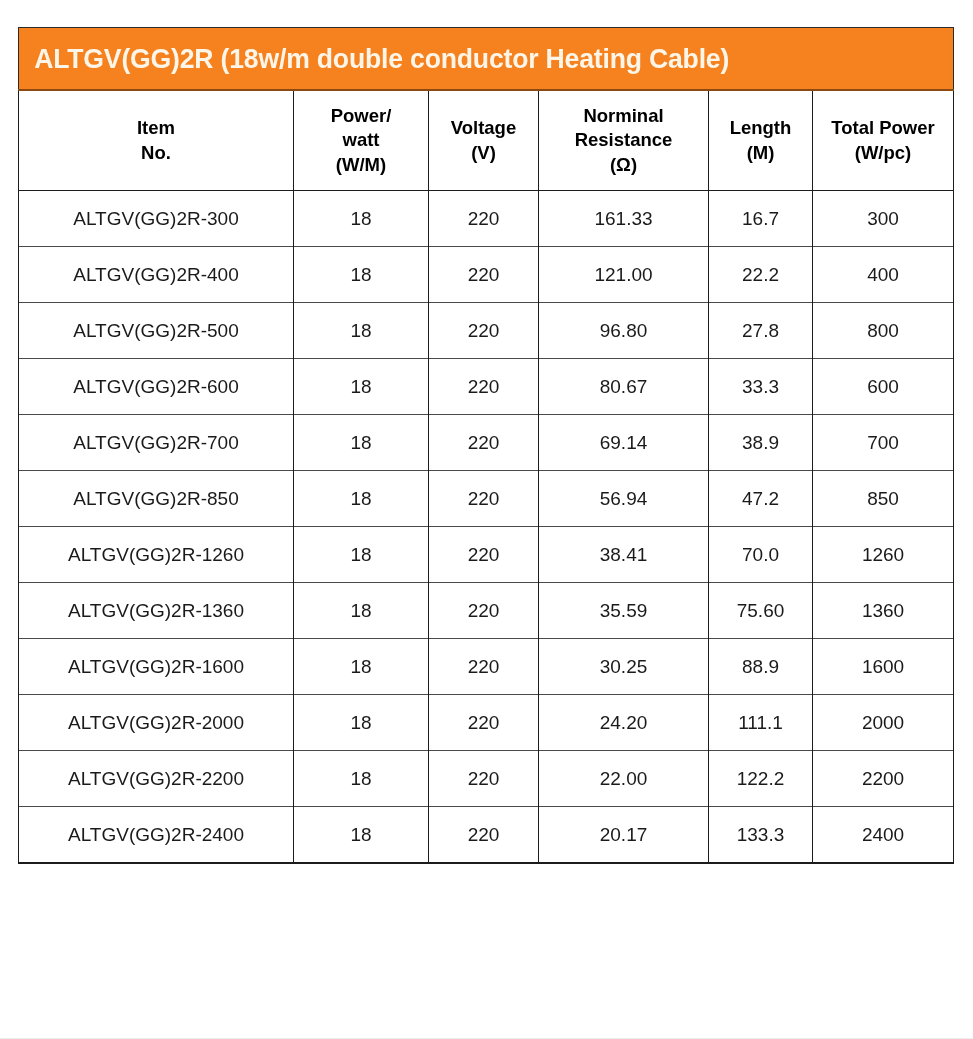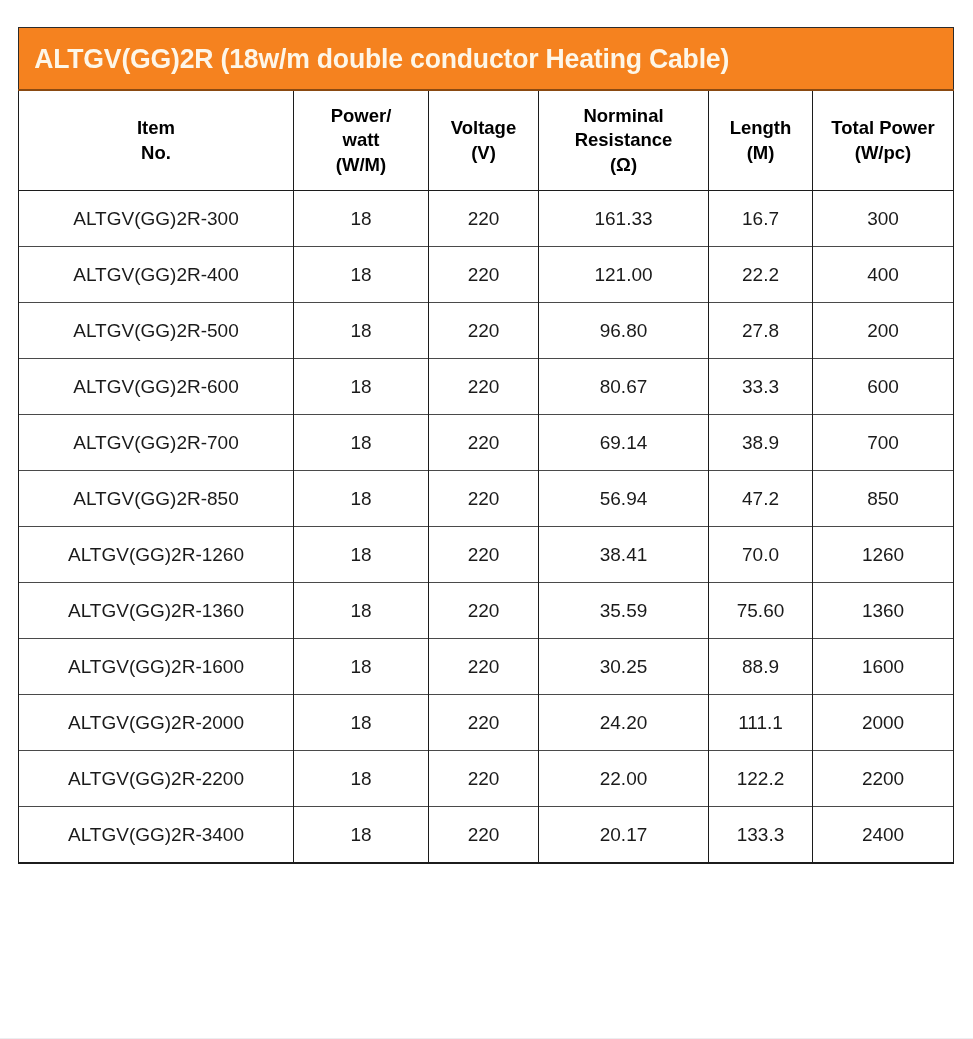--- a/index.html
+++ b/index.html
@@ -164,21 +164,21 @@
             <td>121.00</td>
             <td>22.2</td>
             <td>400</td>
           </tr>
           <tr class="data-row">
             <td>ALTGV(GG)2R-500</td>
             <td>18</td>
             <td>220</td>
             <td>96.80</td>
             <td>27.8</td>
-            <td>200</td>
+            <td>800</td>
           </tr>
           <tr class="data-row">
             <td>ALTGV(GG)2R-600</td>
             <td>18</td>
             <td>220</td>
             <td>80.67</td>
             <td>33.3</td>
             <td>600</td>
           </tr>
           <tr class="data-row">
@@ -231,21 +231,21 @@
           </tr>
           <tr class="data-row">
             <td>ALTGV(GG)2R-2200</td>
             <td>18</td>
             <td>220</td>
             <td>22.00</td>
             <td>122.2</td>
             <td>2200</td>
           </tr>
           <tr class="data-row">
-            <td>ALTGV(GG)2R-3400</td>
+            <td>ALTGV(GG)2R-2400</td>
             <td>18</td>
             <td>220</td>
             <td>20.17</td>
             <td>133.3</td>
             <td>2400</td>
           </tr>
         </tbody>
     </table>
   </div>
 </div>

